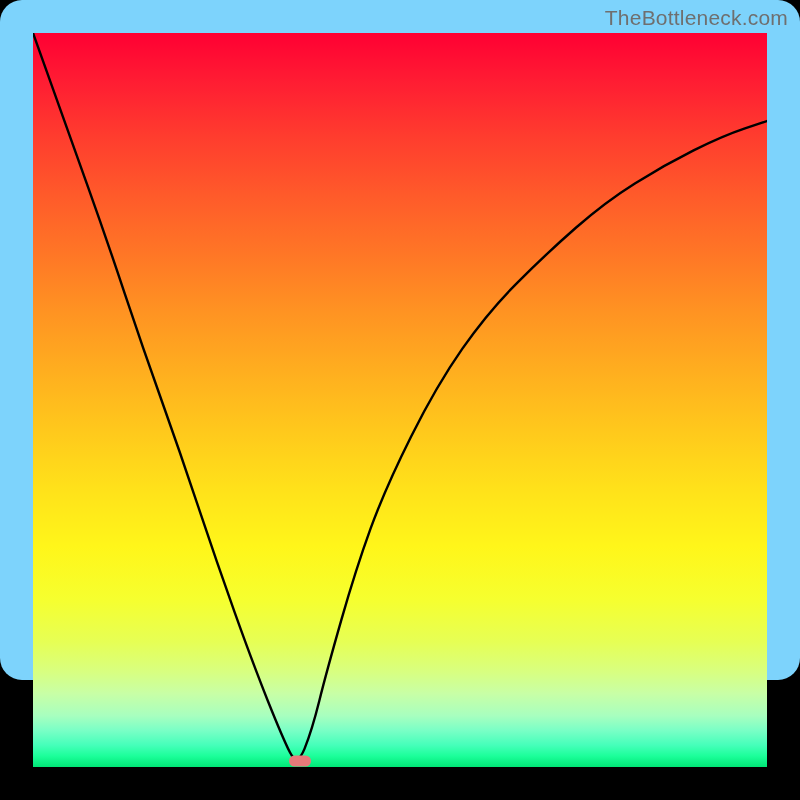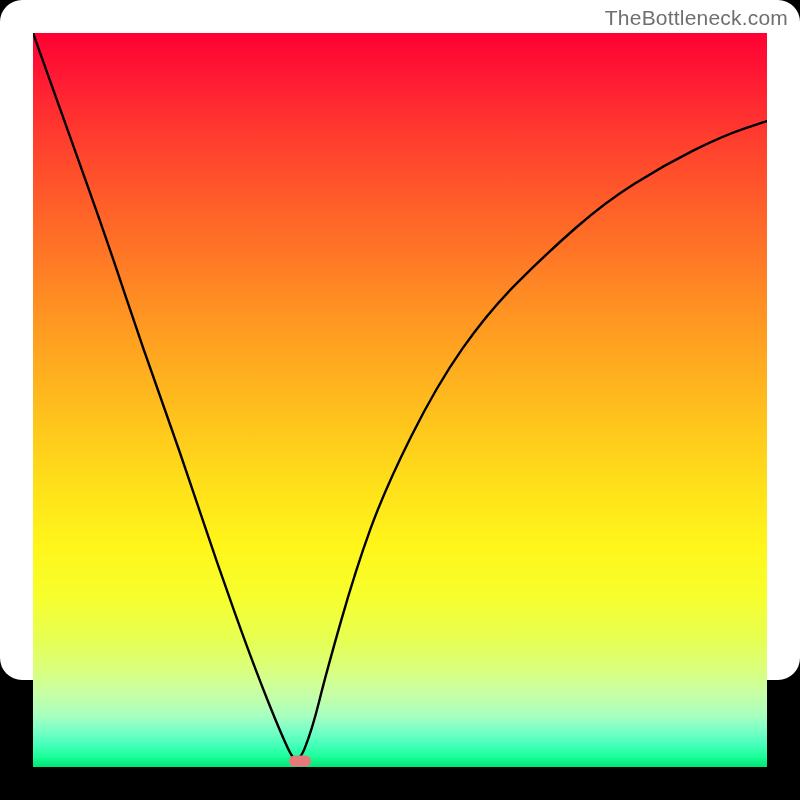--- a/index.html
+++ b/index.html
@@ -10,21 +10,21 @@
     overflow: hidden;
     background: #000;
     font-family: Arial, Helvetica, sans-serif;
   }
   .frame {
     position: absolute;
     top: 0;
     left: 0;
     width: 800px;
     height: 680px;
-    background: #ffffff;
+    background: #7dd3fc;
     border-radius: 22px;
   }
   .plot-area {
     position: absolute;
     top: 33px;
     left: 33px;
     width: 734px;
     height: 734px;
     overflow: hidden;
   }

